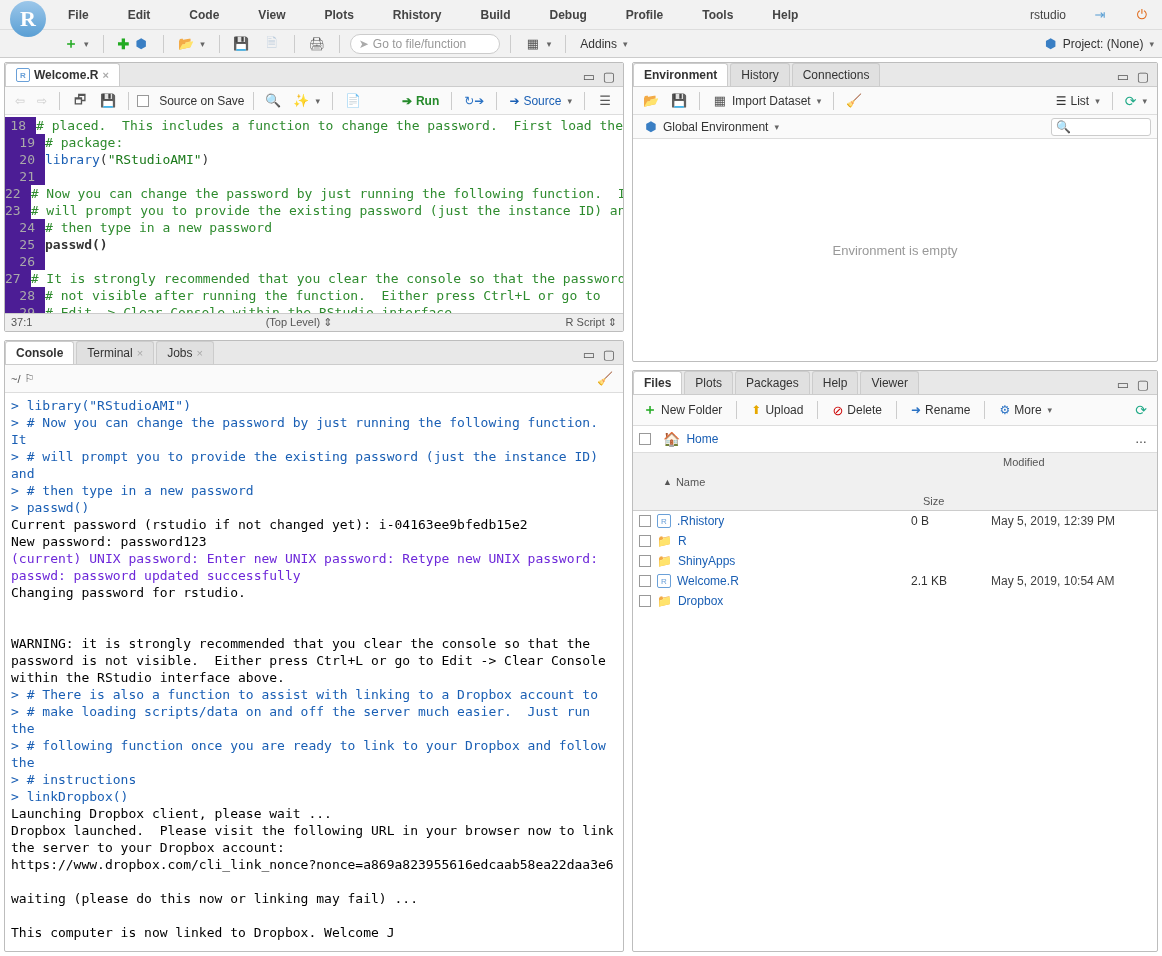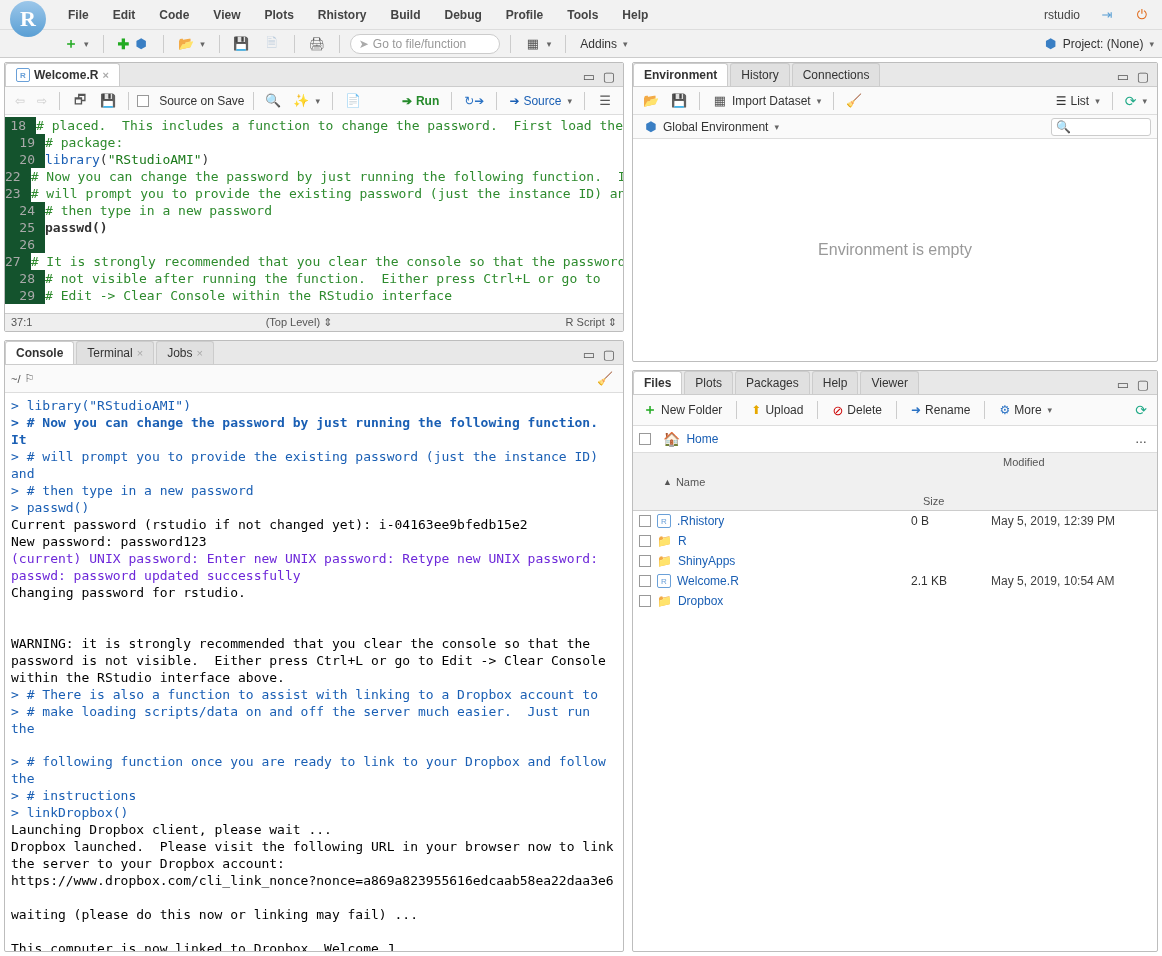--- a/index.html
+++ b/index.html
@@ -1,21 +1,21 @@
 <!DOCTYPE html>
 <html><head>
 <meta charset="utf-8">
 <style>
 * { box-sizing: border-box; margin: 0; padding: 0; }
 body { font-family: "Lucida Grande", "Segoe UI", Arial, sans-serif; font-size: 12px; color: #333; background: #fff; width: 1162px; height: 956px; overflow: hidden; }
 .menubar { display: flex; align-items: center; height: 30px; padding: 0 6px; background: #f2f2f2; border-bottom: 1px solid #ddd; }
 .logo { width: 36px; height: 36px; border-radius: 50%; background: linear-gradient(180deg,#9cc7ea,#5a9fd4); display:flex; align-items:center; justify-content:center; color:#fff; font-family:Georgia,serif; font-size:22px; font-weight:bold; margin:2px 10px 2px 4px; position:relative; top:4px;}
-.menus { display: flex; gap: 0; flex: 1; }
+.menus { display: flex; gap: 15px; flex: 1; }
 .menus span { padding: 6px 12px; font-weight:bold; color:#444; cursor:default; }
-.right-menu { display:flex; align-items:center; gap:19px; padding-right:6px; color:#444;}
+.right-menu { display:flex; align-items:center; gap:26px; padding-right:6px; color:#444;}
 .toolbar { display:flex; align-items:center; height:28px; padding:0 8px; background:#f2f2f2; border-bottom:1px solid #ccc; gap:6px; font-size:12px;}
 .sep { width:1px; height:18px; background:#ccc; margin:0 4px;}
 .icon { display:inline-flex; width:16px; height:16px; align-items:center; justify-content:center; font-size:13px; color:#555;}
 .btn { display:inline-flex; align-items:center; gap:4px; padding:2px 4px; cursor:default;}
 .dropdown-arr { font-size:9px; color:#666; margin-left:2px;}
 .goto { display:flex; align-items:center; border:1px solid #ccc; border-radius:10px; padding:2px 8px; color:#999; width:150px; height:20px; background:#fff;}
 .proj { color:#333; display:flex; align-items:center; gap:4px; margin-left:auto;}
 .workspace { display:flex; height: calc(956px - 30px - 28px); }
 .left-col { width: 628px; display:flex; flex-direction:column; border-right:0px solid #ccc;}
 .right-col { flex:1; display:flex; flex-direction:column; }
@@ -23,31 +23,31 @@
 .pane-tabs { display:flex; background:#e8e8e8; border-bottom:1px solid #ccc; height:24px; align-items:flex-end;}
 .tab { padding:4px 10px; border:1px solid #ccc; border-bottom:none; background:#e0e0e0; margin-right:2px; border-radius:3px 3px 0 0; display:flex; align-items:center; gap:4px; font-size:12px;}
 .tab.active { background:#fff; font-weight:bold;}
 .tab .close { color:#aaa; font-size:11px;}
 .pane-controls { margin-left:auto; display:flex; gap:4px; padding:2px 6px; color:#888;}
 .pane-toolbar { display:flex; align-items:center; height:28px; padding:0 6px; gap:4px; border-bottom:1px solid #ddd; background:#fafafa; font-size:12px;}
 .checkbox-lbl { display:flex; align-items:center; gap:4px;}
 .run-btn { color:#258a2b; font-weight:bold;}
 .source-btn { color:#1a5fb4;}
 .gutter-row { display:flex;}
-.gutter { width:40px; text-align:right; padding-right:10px; color:#aaa; background:#14532d;}
+.gutter { width:40px; text-align:right; padding-right:10px; color:#aaa; background:#4c1d95;}
 .code-area { font-family:Menlo,Consolas,monospace; font-size:13px; line-height:17px; padding:2px 0; flex:1; overflow:hidden;}
 .code-line { white-space:pre;}
 .c-comment { color:#2e8b2e;}
 .c-func { color:#1a5fb4;}
 .statusbar { display:flex; justify-content:space-between; background:#eee; border-top:1px solid #ccc; padding:2px 6px; font-size:11px; color:#555;}
 .console-body { font-family:Menlo,Consolas,monospace; font-size:13px; line-height:17px; padding:4px 6px; overflow:hidden; flex:1;}
 .c-prompt { color:#1a5fb4;}
 .c-black { color:#000;}
 .c-red { color:#6d28d9;}
-.env-empty { flex:1; display:flex; align-items:center; justify-content:center; color:#999; font-size:16px;}
+.env-empty { flex:1; display:flex; align-items:center; justify-content:center; color:#999; font-size:13px;}
 .search-mini { border:1px solid #ccc; border-radius:3px; padding:2px 4px; width:100px; height:18px; color:#aaa; display:flex; align-items:center; gap:4px; background:#fff;}
 .files-toolbar { display:flex; align-items:center; gap:6px; padding:4px 6px; border-bottom:1px solid #ddd; background:#fafafa;}
 .files-crumb { display:flex; align-items:center; gap:6px; padding:4px 6px; border-bottom:1px solid #ddd;}
 .files-head { display:flex; background:#f0f0f0; border-bottom:1px solid #ccc; font-size:11px; color:#555;}
 .files-head div { padding:3px 6px;}
 .fh-name { flex:1; display:flex; align-items:center; gap:4px;}
 .fh-size { width:80px;margin-top:39px;}
 .fh-mod { width:160px;}
 .file-row { display:flex; align-items:center; padding:3px 6px; font-size:12px;}
 .file-row .fname { flex:1; color:#1a5fb4; display:flex; align-items:center; gap:6px;}
@@ -206,20 +206,24 @@
           </div>
           <div class="gutter-row">
             <div class="gutter">19</div>
             <div class="code-line c-comment" style="flex: 1 1 0%;"># package:</div>
           </div>
           <div class="gutter-row">
             <div class="gutter">20</div>
             <div class="code-line " style="flex: 1 1 0%;"><span class="c-func">library</span>(<span style="color:#1b7a1b;">"RStudioAMI"</span>)</div>
           </div>
           <div class="gutter-row">
+            <div class="gutter">21</div>
+            <div class="code-line " style="flex: 1 1 0%;"></div>
+          </div>
+          <div class="gutter-row">
             <div class="gutter">22</div>
             <div class="code-line c-comment" style="flex: 1 1 0%;"># Now you can change the password by just running the following function.  It</div>
           </div>
           <div class="gutter-row">
             <div class="gutter">23</div>
             <div class="code-line c-comment" style="flex: 1 1 0%;"># will prompt you to provide the existing password (just the instance ID) and</div>
           </div>
           <div class="gutter-row">
             <div class="gutter">24</div>
             <div class="code-line c-comment" style="flex: 1 1 0%;"># then type in a new password</div>
@@ -273,34 +277,34 @@
       <div class="pane-toolbar">
         <span class="mini">~/</span>
           <span class="mini">⚐</span>
         <span style="flex:1"></span>
         <span class="btn">
             <span class="icon">🧹</span>
           </span>
       </div>
       <div class="console-body" id="console-lines">
           <div class="c-prompt" style="white-space: pre-wrap;">&gt; library("RStudioAMI")</div>
-          <div class="c-prompt" style="white-space: pre-wrap; font-weight: bold;">&gt; # Now you can change the password by just running the following function.  It</div>
+          <div class="c-prompt" style="white-space: pre-wrap;">&gt; # Now you can change the password by just running the following function.  It</div>
           <div class="c-prompt" style="white-space: pre-wrap;">&gt; # will prompt you to provide the existing password (just the instance ID) and</div>
           <div class="c-prompt" style="white-space: pre-wrap;">&gt; # then type in a new password</div>
           <div class="c-prompt" style="white-space: pre-wrap;">&gt; passwd()</div>
           <div class="c-black" style="white-space: pre-wrap;">Current password (rstudio if not changed yet): i-04163ee9bfedb15e2</div>
           <div class="c-black" style="white-space: pre-wrap;">New password: password123</div>
           <div class="c-red" style="white-space: pre-wrap;">(current) UNIX password: Enter new UNIX password: Retype new UNIX password: passwd: password updated successfully</div>
           <div class="c-black" style="white-space: pre-wrap;">Changing password for rstudio.</div>
           <div class="c-black" style="white-space: pre-wrap;">&nbsp;</div>
           <div class="c-black" style="white-space: pre-wrap;">&nbsp;</div>
           <div class="c-black" style="white-space: pre-wrap;">WARNING: it is strongly recommended that you clear the console so that the password is not visible.  Either press Ctrl+L or go to Edit -&gt; Clear Console within the RStudio interface above.</div>
           <div class="c-prompt" style="white-space: pre-wrap;">&gt; # There is also a function to assist with linking to a Dropbox account to</div>
           <div class="c-prompt" style="white-space: pre-wrap;">&gt; # make loading scripts/data on and off the server much easier.  Just run the</div>
-          <div class="c-prompt" style="white-space: pre-wrap; margin-top: 16px;">&gt; # following function once you are ready to link to your Dropbox and follow the</div>
+          <div class="c-prompt" style="white-space: pre-wrap;">&gt; # following function once you are ready to link to your Dropbox and follow the</div>
           <div class="c-prompt" style="white-space: pre-wrap;">&gt; # instructions</div>
           <div class="c-prompt" style="white-space: pre-wrap;">&gt; linkDropbox()</div>
           <div class="c-black" style="white-space: pre-wrap;">Launching Dropbox client, please wait ...</div>
           <div class="c-black" style="white-space: pre-wrap;">Dropbox launched.  Please visit the following URL in your browser now to link the server to your Dropbox account:</div>
           <div class="c-black" style="white-space: pre-wrap;">https://www.dropbox.com/cli_link_nonce?nonce=a869a823955616edcaab58ea22daa3e6</div>
           <div class="c-black" style="white-space: pre-wrap;">&nbsp;</div>
           <div class="c-black" style="white-space: pre-wrap;">waiting (please do this now or linking may fail) ...</div>
           <div class="c-black" style="white-space: pre-wrap;">&nbsp;</div>
           <div class="c-black" style="white-space: pre-wrap;">This computer is now linked to Dropbox. Welcome J</div>
           <div class="c-black" style="white-space: pre-wrap;">&nbsp;</div>

